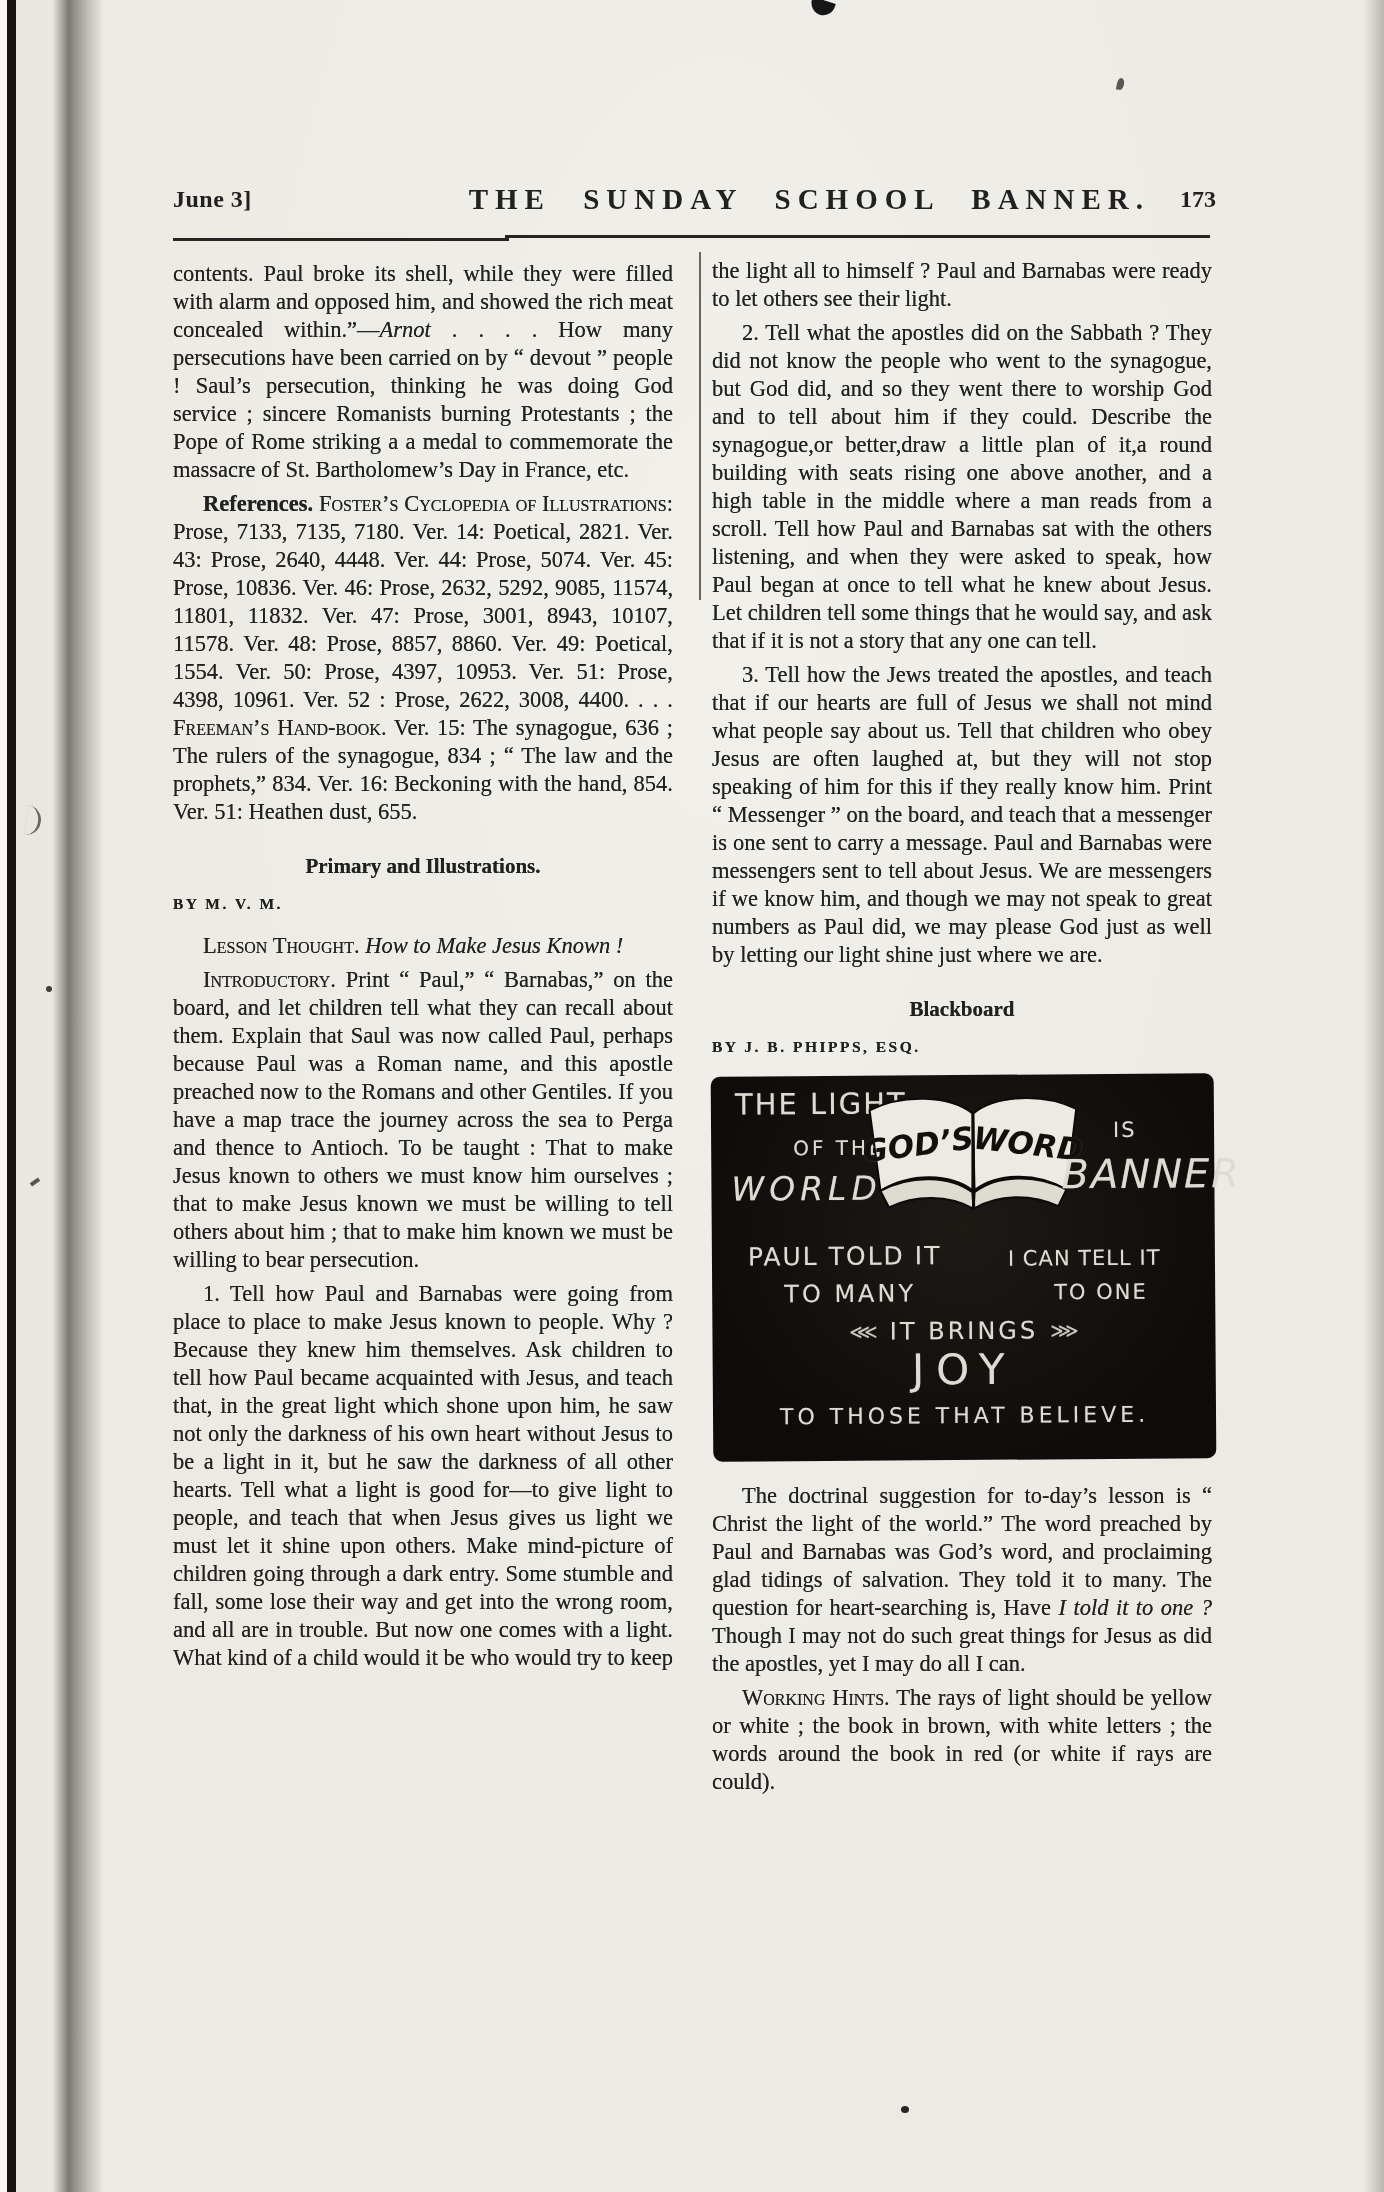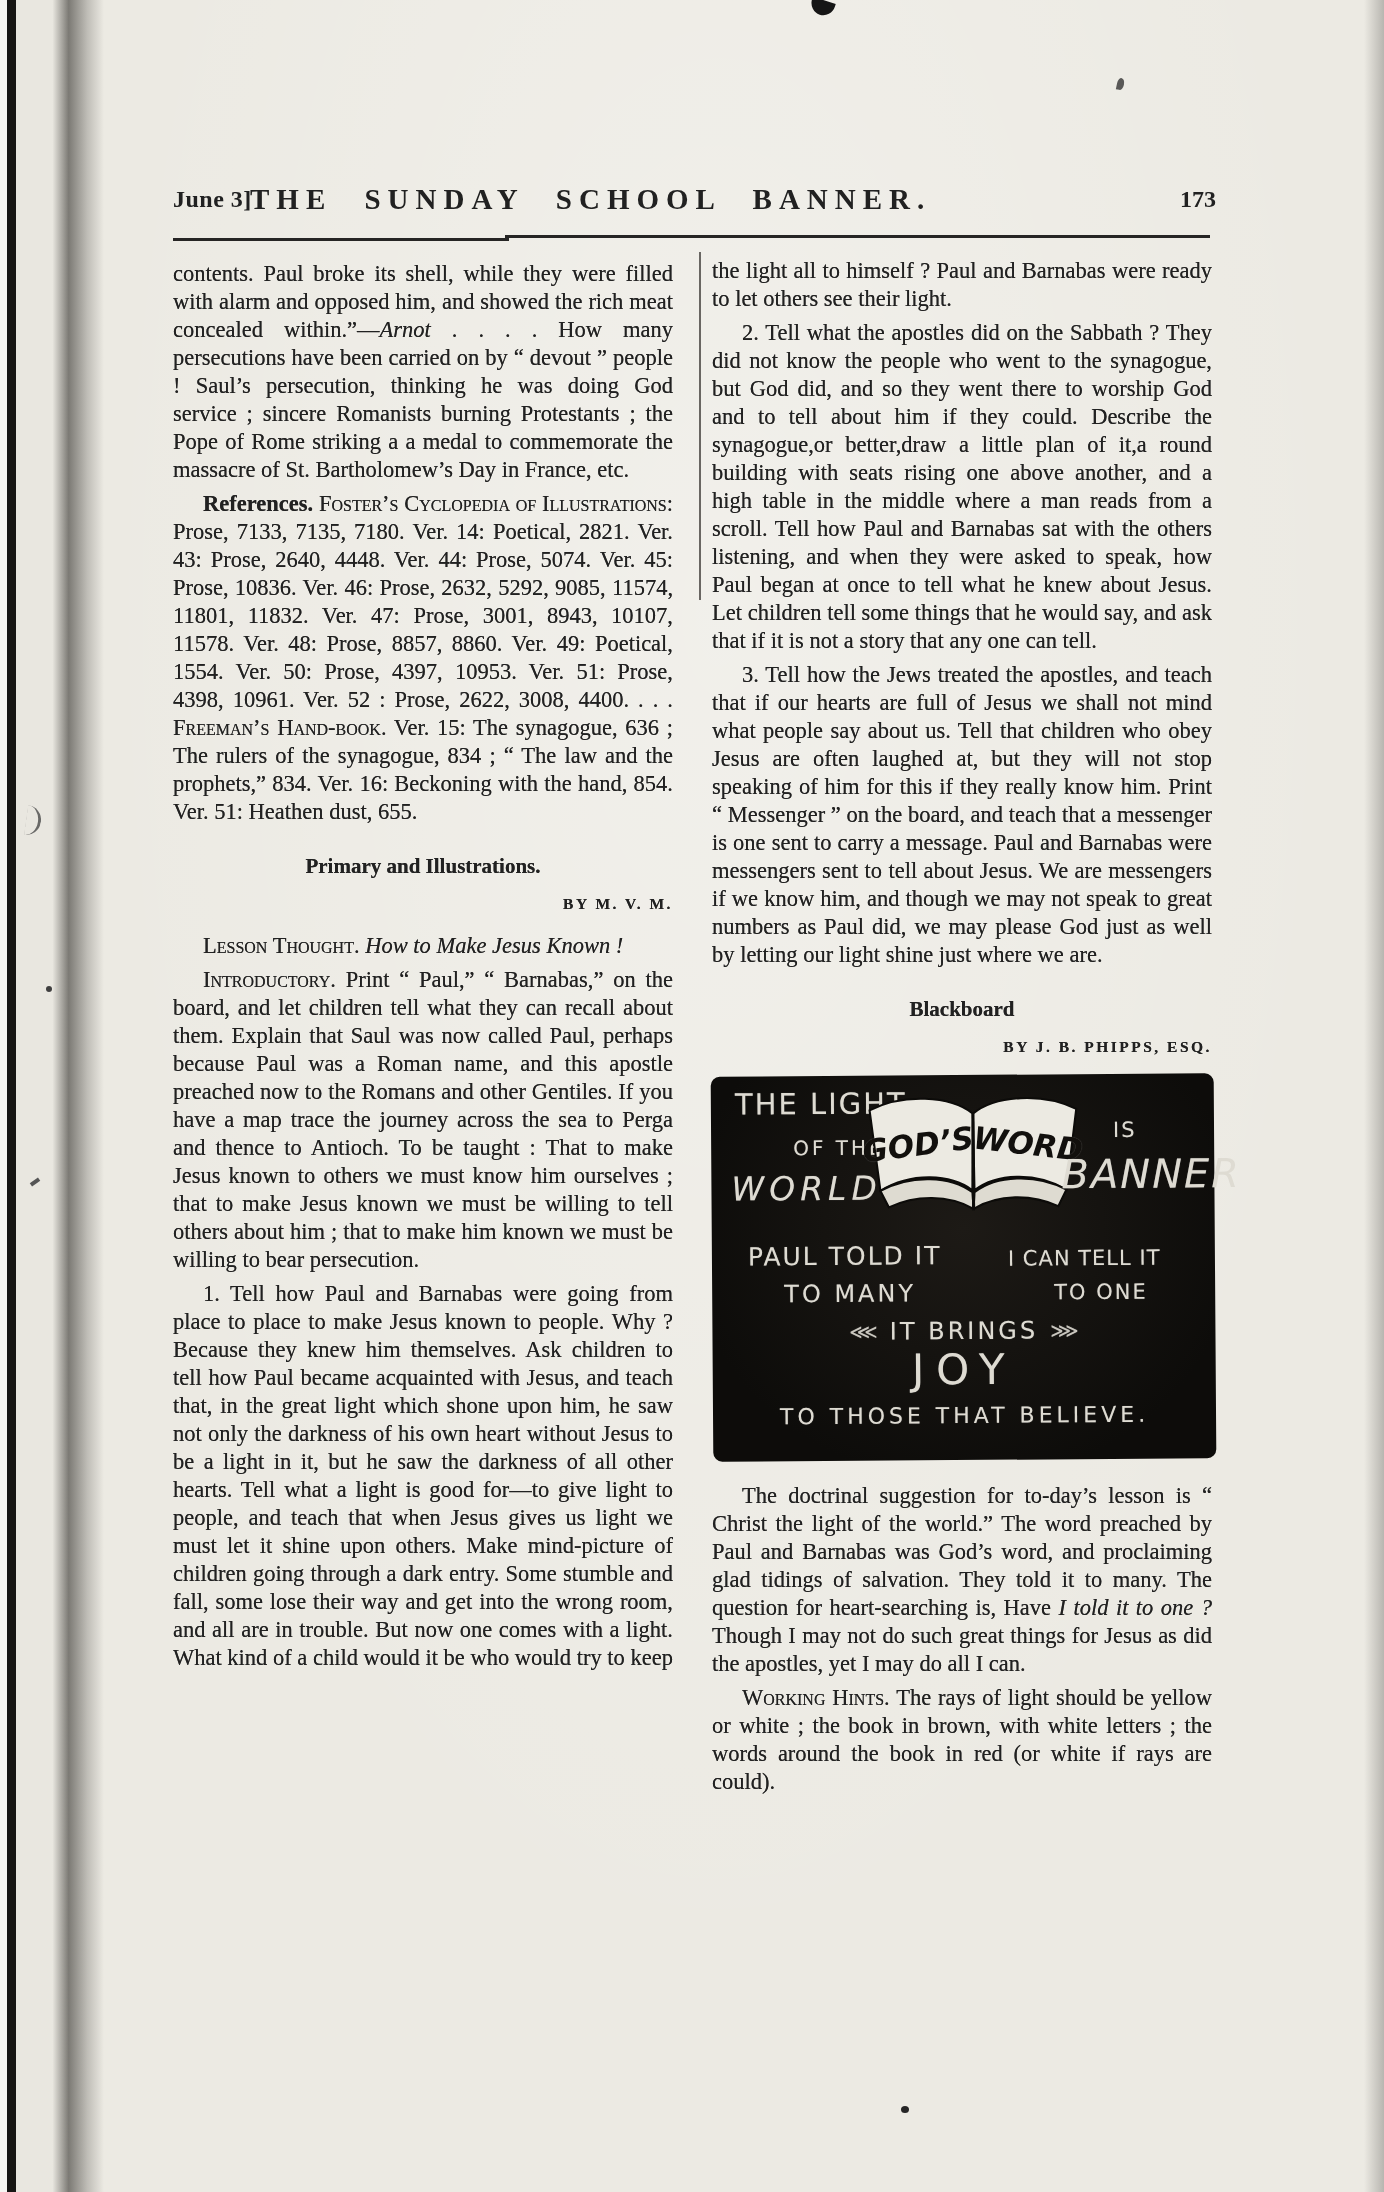--- a/index.html
+++ b/index.html
@@ -9,37 +9,37 @@
   
   .edge-white{position:absolute;left:0;top:0;width:7px;height:100%;background:#f7f6f3;}
   .edge-line{position:absolute;left:7px;top:0;width:9px;height:100%;background:#171614;}
   .edge-light{position:absolute;left:16px;top:0;width:36px;height:100%;background:#e9e7e0;}
   .edge-shadow{position:absolute;left:52px;top:0;width:52px;height:100%;
     background:linear-gradient(90deg, rgba(25,23,20,0) 0%, rgba(32,30,26,.55) 32%, rgba(32,30,26,.22) 68%, rgba(0,0,0,0) 100%);}
   .edge-right{position:absolute;right:0;top:0;width:20px;height:100%;
     background:linear-gradient(270deg, rgba(120,118,114,.45), rgba(120,118,114,0));}
   
   .masthead-date{position:absolute;left:173px;top:186px;font-size:24px;font-weight:bold;letter-spacing:.5px;}
-  .masthead-title{position:absolute;left:250px;top:183px;width:900px;text-align:left;
+  .masthead-title{position:absolute;left:250px;top:183px;width:900px;text-align:right;
     font-size:29px;font-weight:bold;letter-spacing:7px;word-spacing:18px;white-space:nowrap;}
   .masthead-page{position:absolute;left:1180px;top:186px;font-size:24px;font-weight:bold;}
   .rule-a{position:absolute;left:173px;top:238px;width:336px;height:3px;background:#262524;}
   .rule-b{position:absolute;left:505px;top:235px;width:705px;height:3px;background:#262524;}
   .col-divider{position:absolute;left:699px;top:252px;width:2px;height:348px;background:#474440;opacity:.8;}
   
   .col{position:absolute;width:500px;font-size:22.5px;line-height:28px;text-align:justify;
     text-shadow:0 0 .6px rgba(25,25,25,.72);}
   .col p{margin:6px 0 0;}
   .col p:first-child{margin-top:0;}
   .indent{text-indent:30px;}
   .it{font-style:italic;}
   .bd{font-weight:bold;}
   .sc{font-variant:small-caps;}
   .heading{text-align:center;font-weight:bold;font-size:21px;margin:26px 0 10px;}
-  .byline{text-align:right;font-weight:bold;font-size:15.5px;letter-spacing:2.5px;margin:0 0 14px;}
+  .byline{text-align:left;font-weight:bold;font-size:15.5px;letter-spacing:2.5px;margin:0 0 14px;}
   .col-left{left:173px;top:260px;}
   .col-right{left:712px;top:257px;}
   
   .blackboard{position:relative;width:503px;height:385px;margin:14px 0 22px;border-radius:9px;
     background:radial-gradient(ellipse at 50% 40%, #1d1a16, #0d0c0a 78%);
     transform:rotate(-0.4deg);color:#dedbd2;font-family:"DejaVu Sans", sans-serif;
     text-shadow:0 0 1px rgba(255,255,255,.35);text-align:left;text-indent:0;line-height:1;}
   .bb{position:absolute;white-space:nowrap;}
   .bb-light{left:24px;top:14px;font-size:29px;letter-spacing:2px;}
   .bb-ofthe{left:82px;top:62px;font-size:20px;letter-spacing:3px;}

